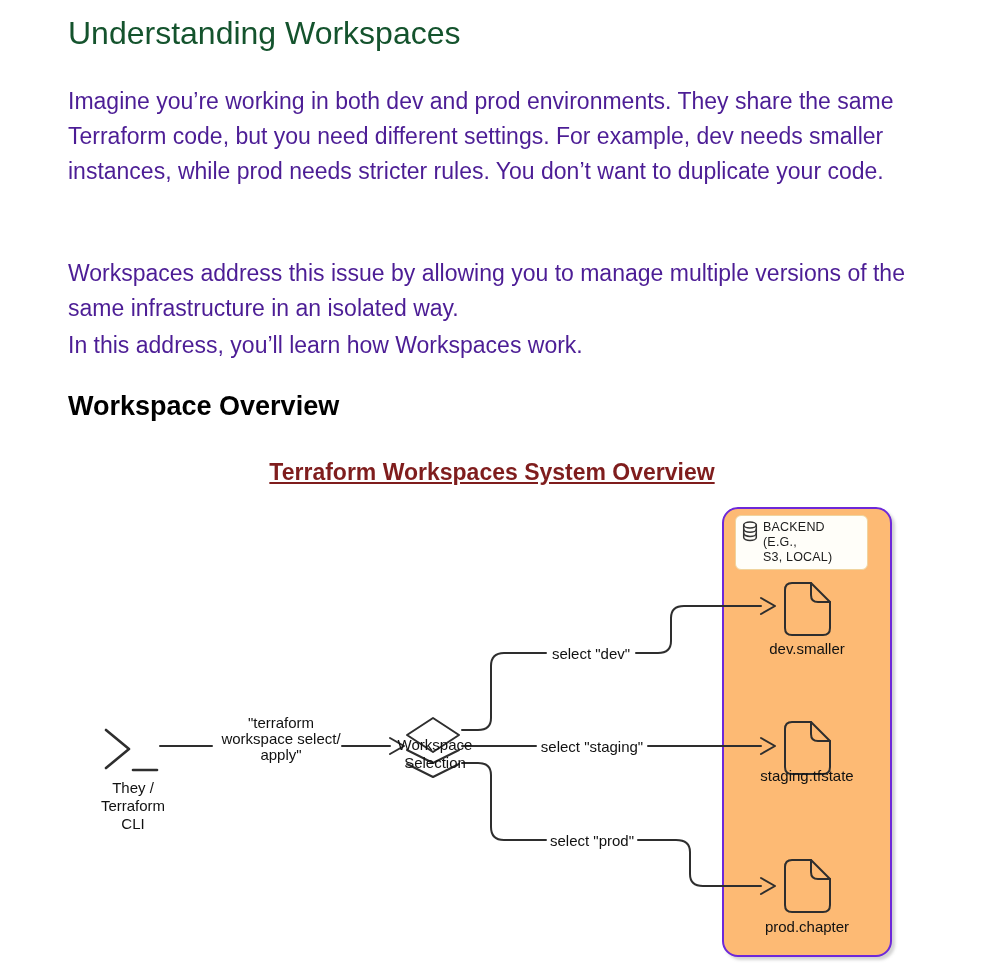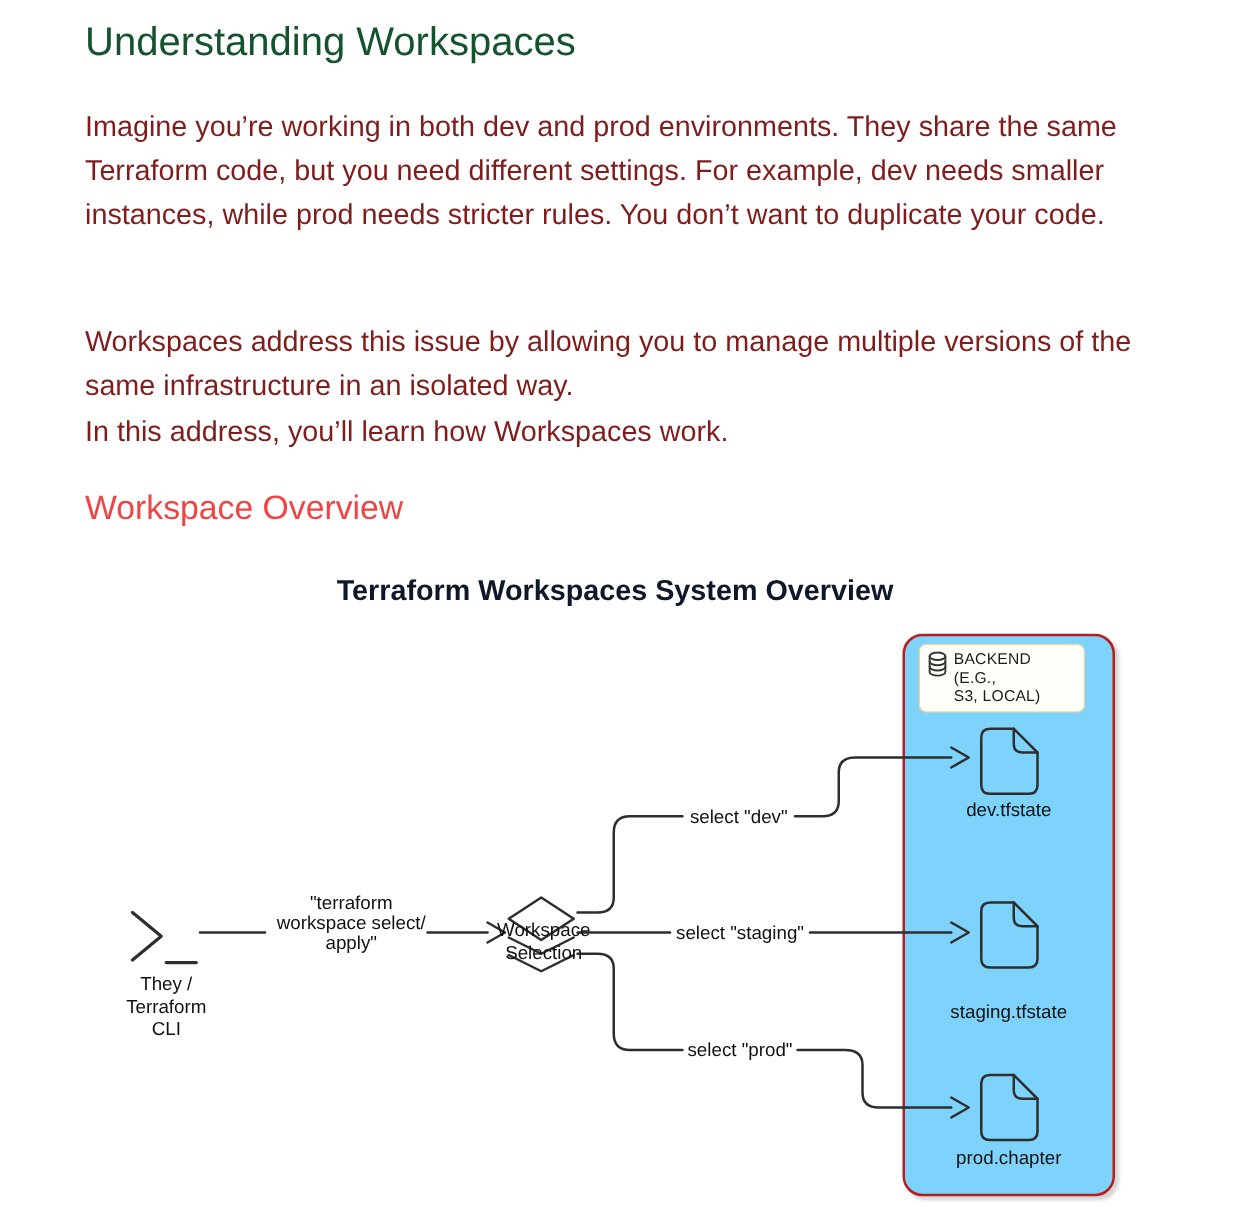--- a/index.html
+++ b/index.html
@@ -11,42 +11,42 @@
     font-family:"Liberation Sans","DejaVu Sans",sans-serif;
     color:#000;
   }
 
   h1.page-title {
     position:absolute; left:68px; top:14px; margin:0;
     font-size:32px; font-weight:400; line-height:38px; color:#14532d;
   }
   p.body-text {
     position:absolute; left:68px; width:878px; margin:0;
-    font-size:23px; line-height:35px; color:#7f1d1d;
+    font-size:23px; line-height:35px; color:#4c1d95;
   }
   .p1 { top:84px; }
   .p2 { top:256px; }
   .p3 { top:328px; }
   h2.section-heading {
     position:absolute; left:68px; top:390px; margin:0;
-    font-size:27px; font-weight:400; line-height:32px; color:#ef4444;
+    font-size:27px; font-weight:700; line-height:32px; color:#000000;
   }
 
   .diagram-title {
     position:absolute; left:492px; top:459px;
     transform:translateX(-50%);
-    font-size:23px; font-weight:700; white-space:nowrap; color:#0f172a;
+    font-size:23px; font-weight:700; white-space:nowrap; color:#7f1d1d;text-decoration:underline;
   }
 
   
   .backend-box {
     position:absolute; left:722px; top:507px;
     width:170px; height:450px; box-sizing:border-box;
-    border:2px solid #b91c1c; border-radius:16px;
-    background:#7dd3fc;
+    border:2px solid #6d28d9; border-radius:16px;
+    background:#fdba74;
     box-shadow:3px 3px 3px rgba(110,110,110,0.30);
   }
   .backend-label {
     position:absolute; left:11px; top:6px;
     width:133px; box-sizing:border-box;
     border:1px solid #F0D49E; border-radius:6px;
     background:#FFFEF9;
     display:flex; align-items:flex-start; gap:5px;
     padding:4px 6px;
   }
@@ -75,21 +75,21 @@
   }
   .edge-label { white-space:nowrap; }
   .cli-label  { left:133px; top:779px; }
   .cmd-label  { left:281px; top:715px; line-height:16px; }
   .ws-label   { left:435px; top:736px; }
   .edge-dev-label     { left:591px; top:645px; }
   .edge-staging-label { left:592px; top:738px; }
   .edge-prod-label    { left:592px; top:832px; }
   .file-label { position:absolute; left:807px; transform:translateX(-50%); font-size:15px; white-space:nowrap; color:#111; }
   .file-dev-label     { top:640px; }
-  .file-staging-label { top:801px; }
+  .file-staging-label { top:767px; }
   .file-prod-label    { top:918px; }
 </style>
 </head>
 <body>
 
 <div class="page">
 
   <h1 class="page-title">Understanding Workspaces</h1>
 
   <p class="body-text p1">Imagine you’re working in both dev and prod environments. They share the same Terraform code, but you need different settings. For example, dev needs smaller instances, while prod needs stricter rules. You don’t want to duplicate your code.</p>
@@ -174,17 +174,17 @@
   <div class="dlabel cmd-label">"terraform
 workspace select/
 apply"</div>
   <div class="dlabel ws-label">Workspace
 Selection</div>
 
   <div class="dlabel edge-label edge-dev-label">select "dev"</div>
   <div class="dlabel edge-label edge-staging-label">select "staging"</div>
   <div class="dlabel edge-label edge-prod-label">select "prod"</div>
 
-  <div class="file-label file-dev-label">dev.tfstate</div>
+  <div class="file-label file-dev-label">dev.smaller</div>
   <div class="file-label file-staging-label">staging.tfstate</div>
   <div class="file-label file-prod-label">prod.chapter</div>
 
 </div>
 
 </body></html>

